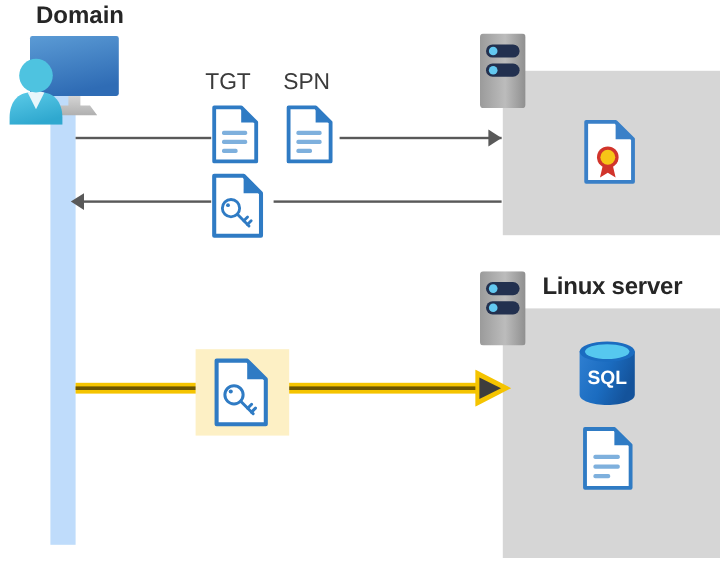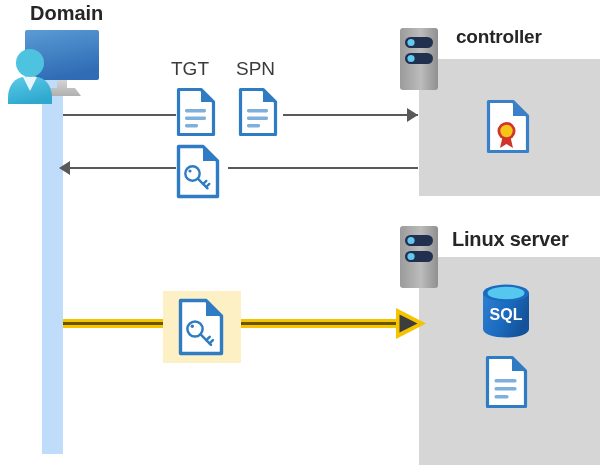--- a/index.html
+++ b/index.html
@@ -176,21 +176,21 @@
       <g stroke="#2f7bc4" stroke-width="2.5" fill="none" stroke-linecap="round">
         <circle cx="17" cy="31" r="7.6"></circle>
         <path d="M22.6 36.4 L33 46.8"></path>
         <path d="M28.4 42.2 L31.7 38.9"></path>
         <path d="M31.6 45.4 L34.9 42.1"></path>
       </g>
       <circle cx="14.3" cy="28.3" r="1.7" fill="#2f7bc4"></circle>
     </svg>
   </div>
 
-  <div class="abs title" id="dc-title"><br><span>controller</span></div>
+  <div class="abs title" id="dc-title"><br></div>
 
   <div class="icon" style="left:400px;top:28px;width:38px;height:62px;">
     <svg width="38" height="62" viewBox="0 0 38 62" xmlns="http://www.w3.org/2000/svg">
       <defs>
         <linearGradient id="rackGrad1" x1="0" y1="0" x2="1" y2="0">
           <stop offset="0%" stop-color="#9b9b9b"></stop>
           <stop offset="55%" stop-color="#bcbcbc"></stop>
           <stop offset="100%" stop-color="#8f8f8f"></stop>
         </linearGradient>
       </defs>

